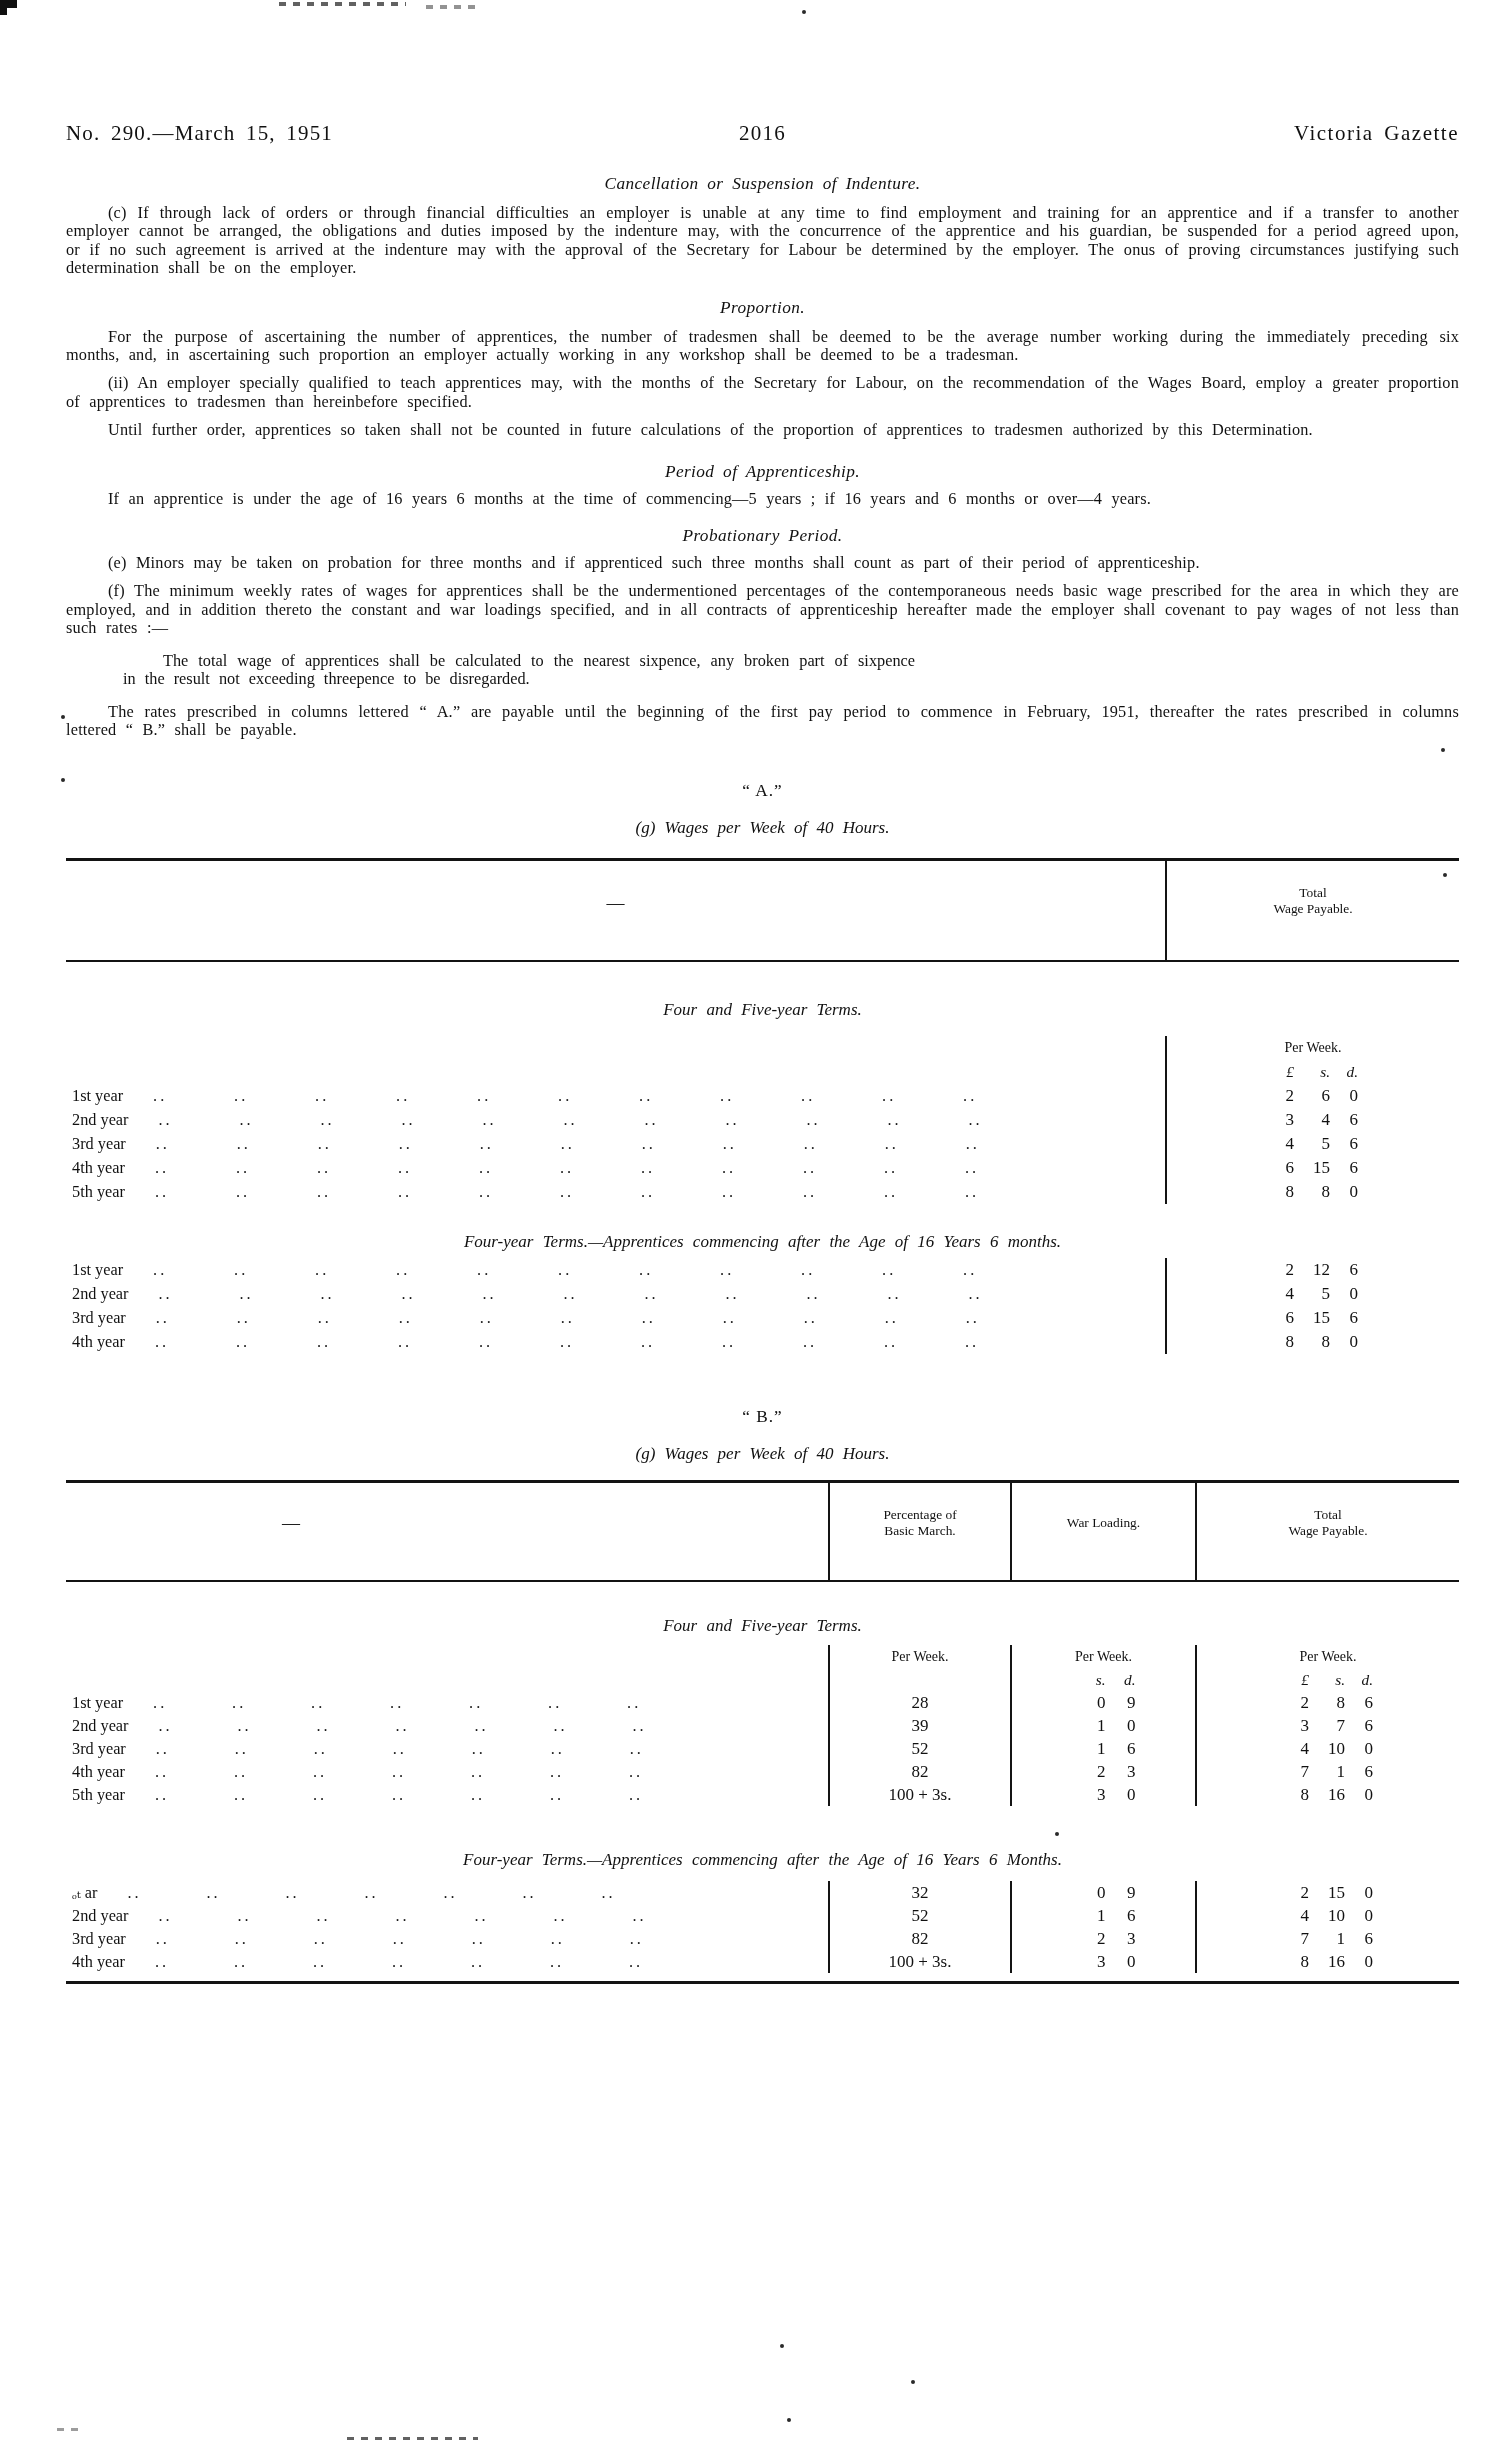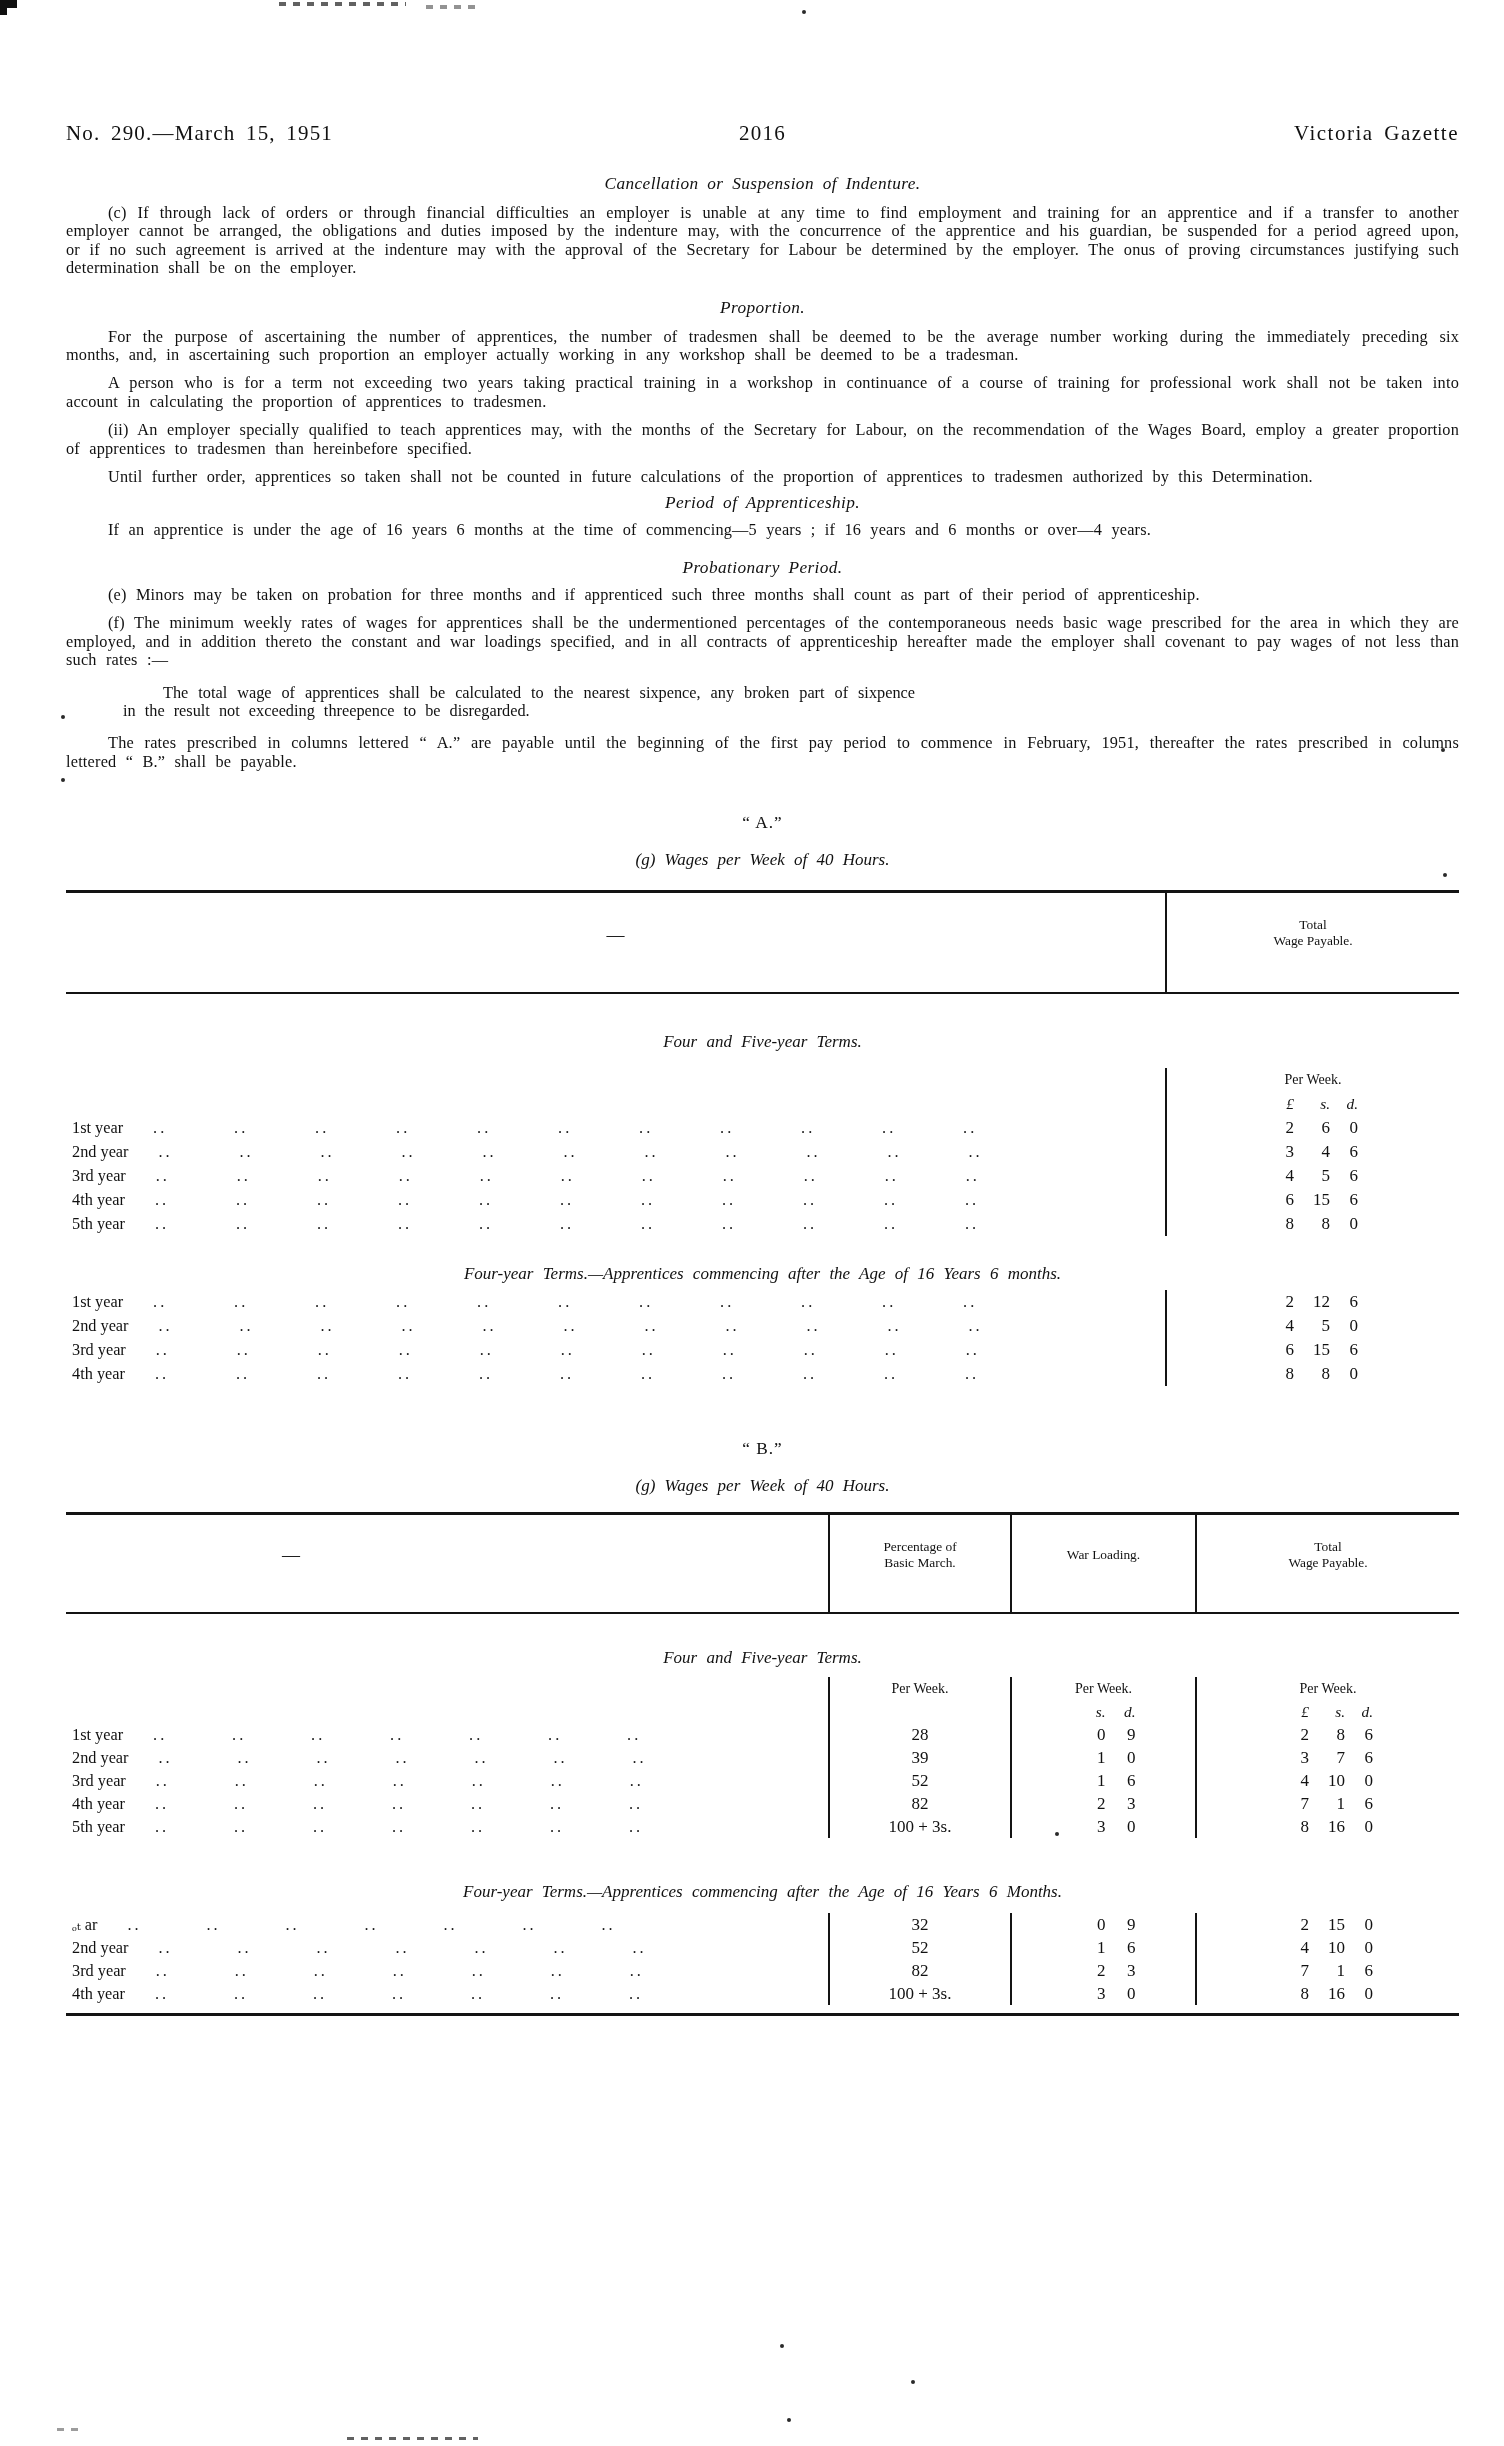--- a/index.html
+++ b/index.html
@@ -11,21 +11,21 @@
   .content{position:absolute; left:66px; top:121px; width:1393px;}
 
   
   .hdr{display:flex; align-items:baseline; font-size:21px; letter-spacing:1.2px; word-spacing:4px;}
   .hdr .h-left{flex:1; text-align:left;}
   .hdr .h-center{flex:1; text-align:center;}
   .hdr .h-right{flex:1; text-align:right; letter-spacing:1.5px;}
 
   
   .sec-heading{text-align:center; font-style:italic; font-size:17.3px; letter-spacing:0.4px; word-spacing:4px;}
-  .mt28{margin-top:28px}.mt24{margin-top:20px}.mt22{margin-top:7px}.mt20{margin-top:20px}
+  .mt28{margin-top:28px}.mt24{margin-top:20px}.mt22{margin-top:22px}.mt20{margin-top:20px}
   .mt18{margin-top:18px}
 
   
   p.body{
     margin:0; margin-top:10px; font-size:16.3px; line-height:18.4px;
     text-align:justify; word-spacing:5px; letter-spacing:0.2px; text-indent:42px;
   }
   p.body.tight{margin-top:8px}
   p.inset{
     margin:14px 0 0 57px; width:792px; font-size:16.3px; line-height:18.4px;
@@ -108,21 +108,20 @@
       <span class="h-left">No. 290.—March 15, 1951</span>
       <span class="h-center">2016</span>
       <span class="h-right">Victoria Gazette</span>
     </div>
 
     <div class="sec-heading mt28">Cancellation or Suspension of Indenture.</div>
     <p class="body">(c) If through lack of orders or through financial difficulties an employer is unable at any time to find employment and training for an apprentice and if a transfer to another employer cannot be arranged, the obligations and duties imposed by the indenture may, with the concurrence of the apprentice and his guardian, be suspended for a period agreed upon, or if no such agreement is arrived at the indenture may with the approval of the Secretary for Labour be determined by the employer. The onus of proving circumstances justifying such determination shall be on the employer.</p>
 
     <div class="sec-heading mt24">Proportion.</div>
     <p class="body">For the purpose of ascertaining the number of apprentices, the number of tradesmen shall be deemed to be the average number working during the immediately preceding six months, and, in ascertaining such proportion an employer actually working in any workshop shall be deemed to be a tradesman.</p>
-    <p class="body">A person who is for a term not exceeding two years taking practical training in a workshop in continuance of a course of training for professional work shall not be taken into account in calculating the proportion of apprentices to tradesmen.</p>
     <p class="body">(ii) An employer specially qualified to teach apprentices may, with the months of the Secretary for Labour, on the recommendation of the Wages Board, employ a greater proportion of apprentices to tradesmen than hereinbefore specified.</p>
     <p class="body">Until further order, apprentices so taken shall not be counted in future calculations of the proportion of apprentices to tradesmen authorized by this Determination.</p>
 
     <div class="sec-heading mt22">Period of Apprenticeship.</div>
     <p class="body tight">If an apprentice is under the age of 16 years 6 months at the time of commencing—5 years ; if 16 years and 6 months or over—4 years.</p>
 
     <div class="sec-heading mt18">Probationary Period.</div>
     <p class="body tight">(e) Minors may be taken on probation for three months and if apprenticed such three months shall count as part of their period of apprenticeship.</p>
 
     <p class="body">(f) The minimum weekly rates of wages for apprentices shall be the undermentioned percentages of the contemporaneous needs basic wage prescribed for the area in which they are employed, and in addition thereto the constant and war loadings specified, and in all contracts of apprenticeship hereafter made the employer shall covenant to pay wages of not less than such rates :—</p>

